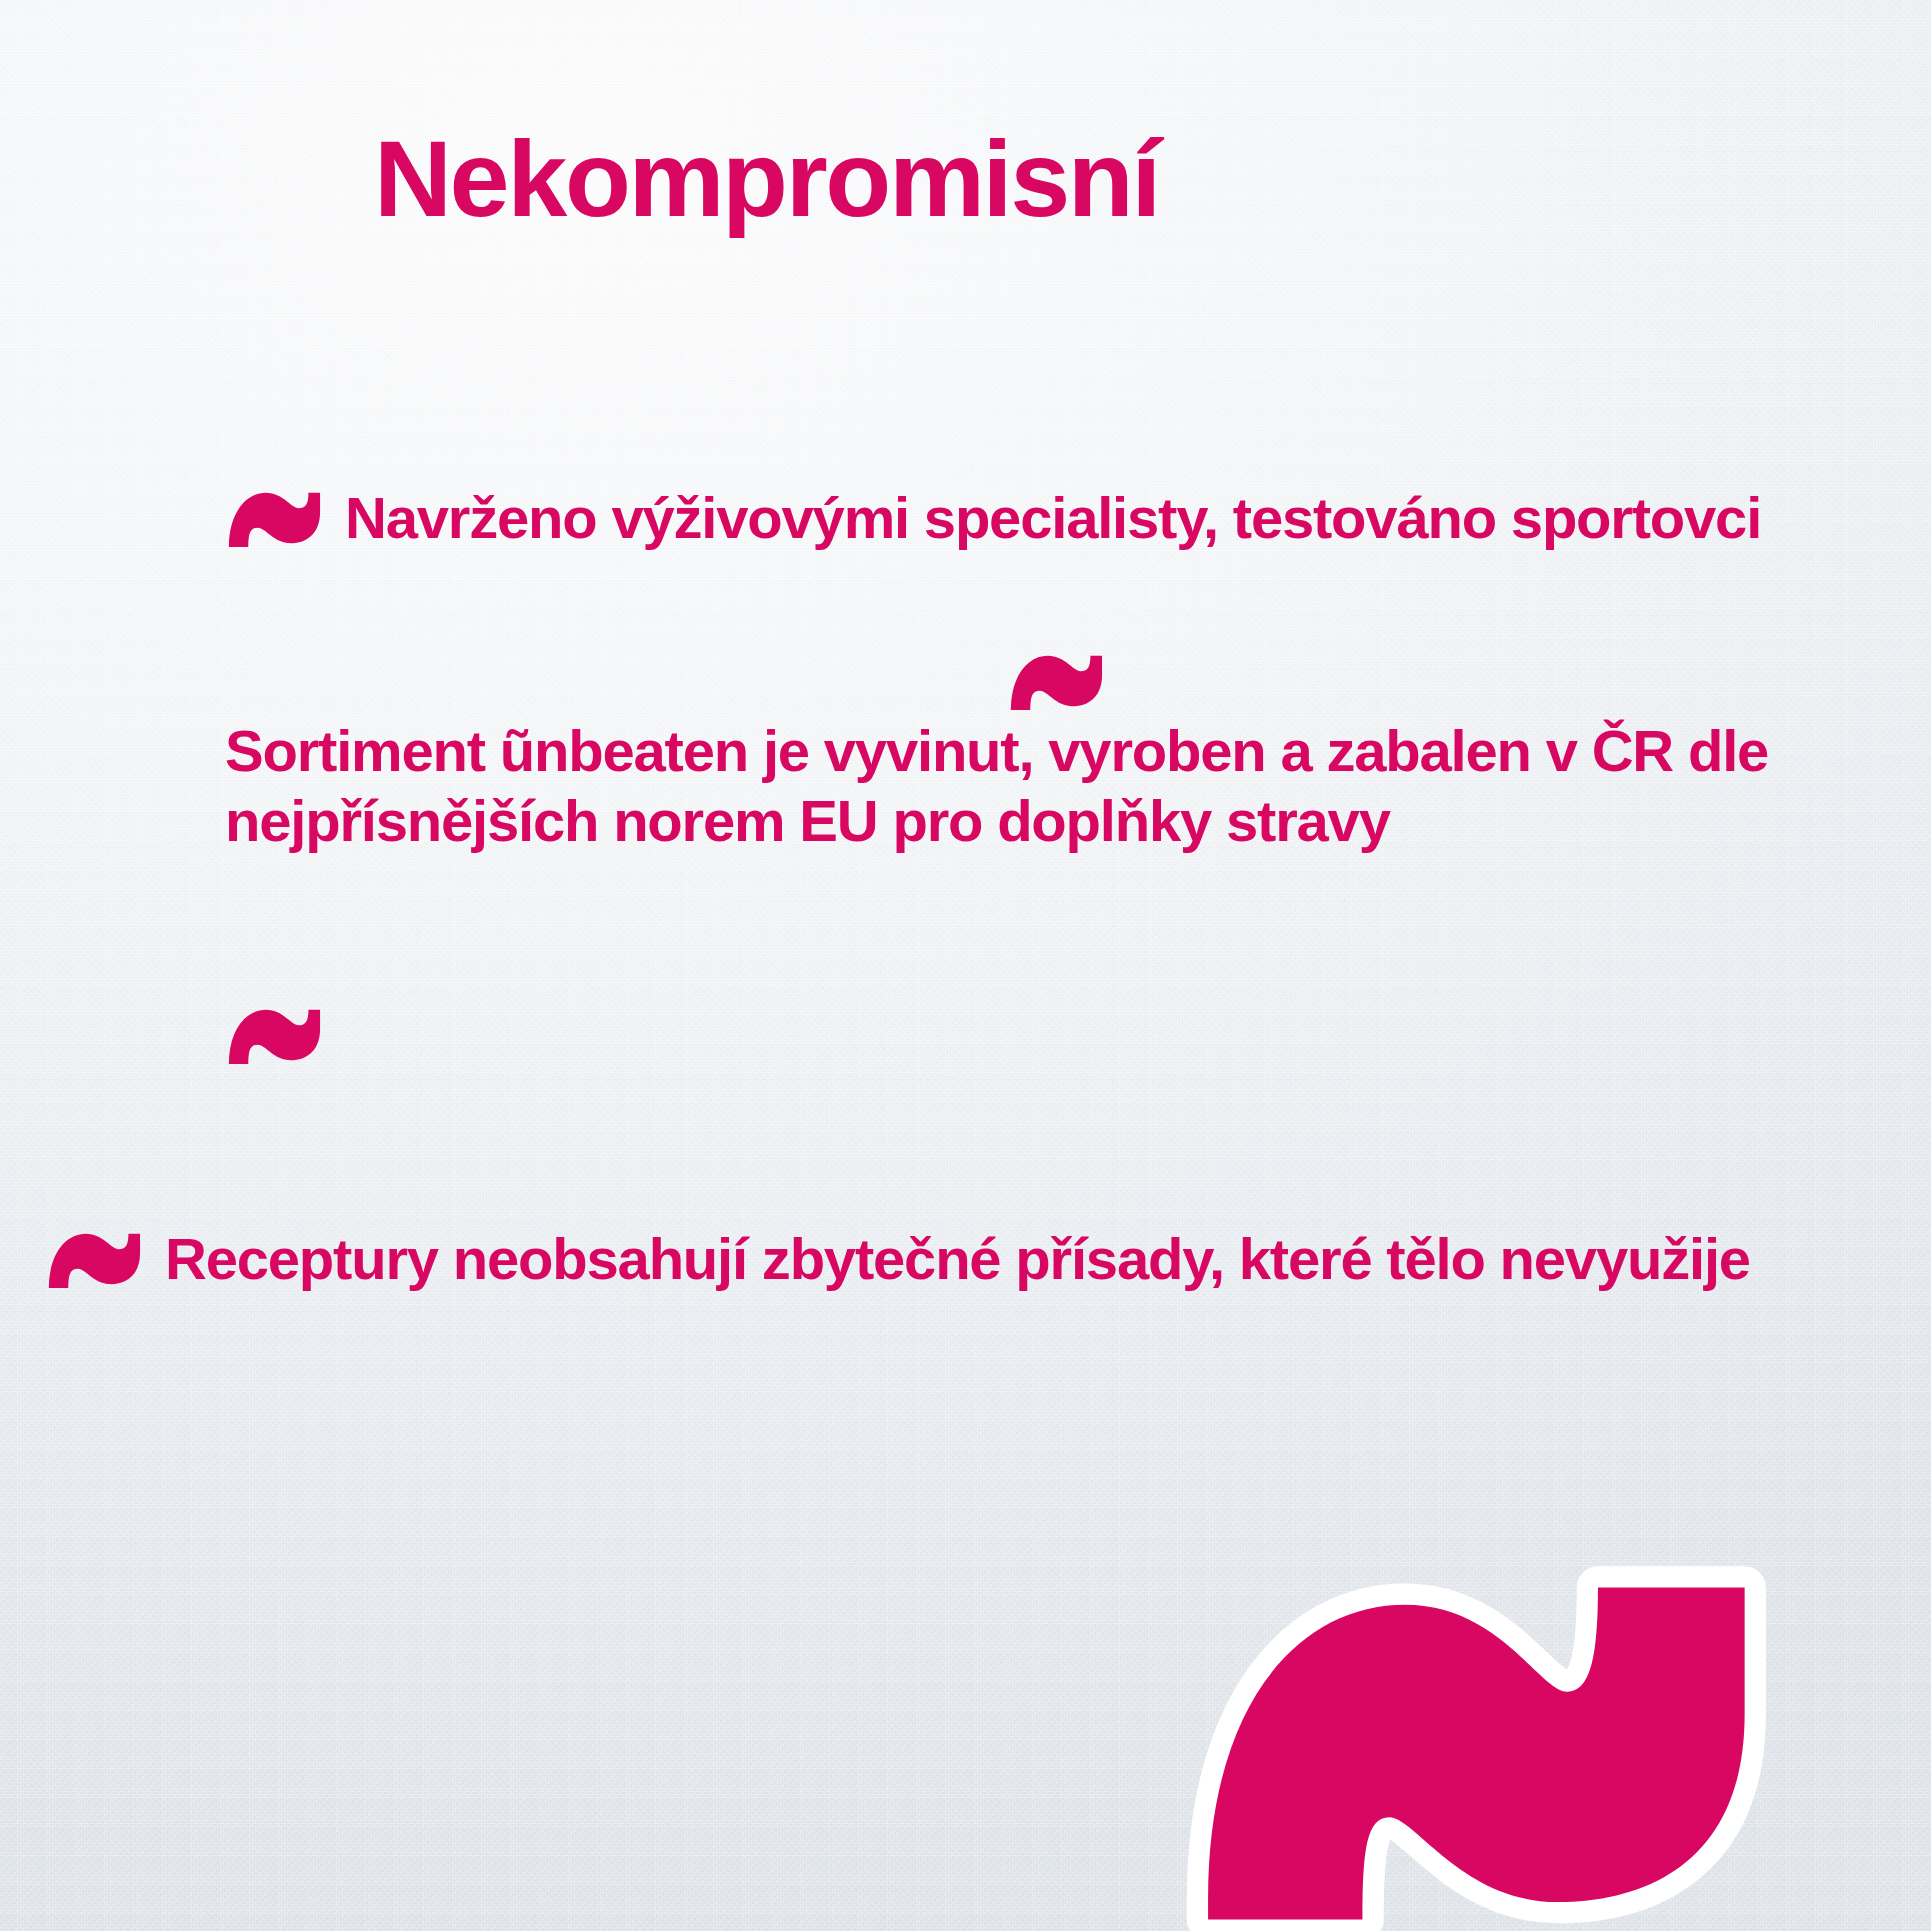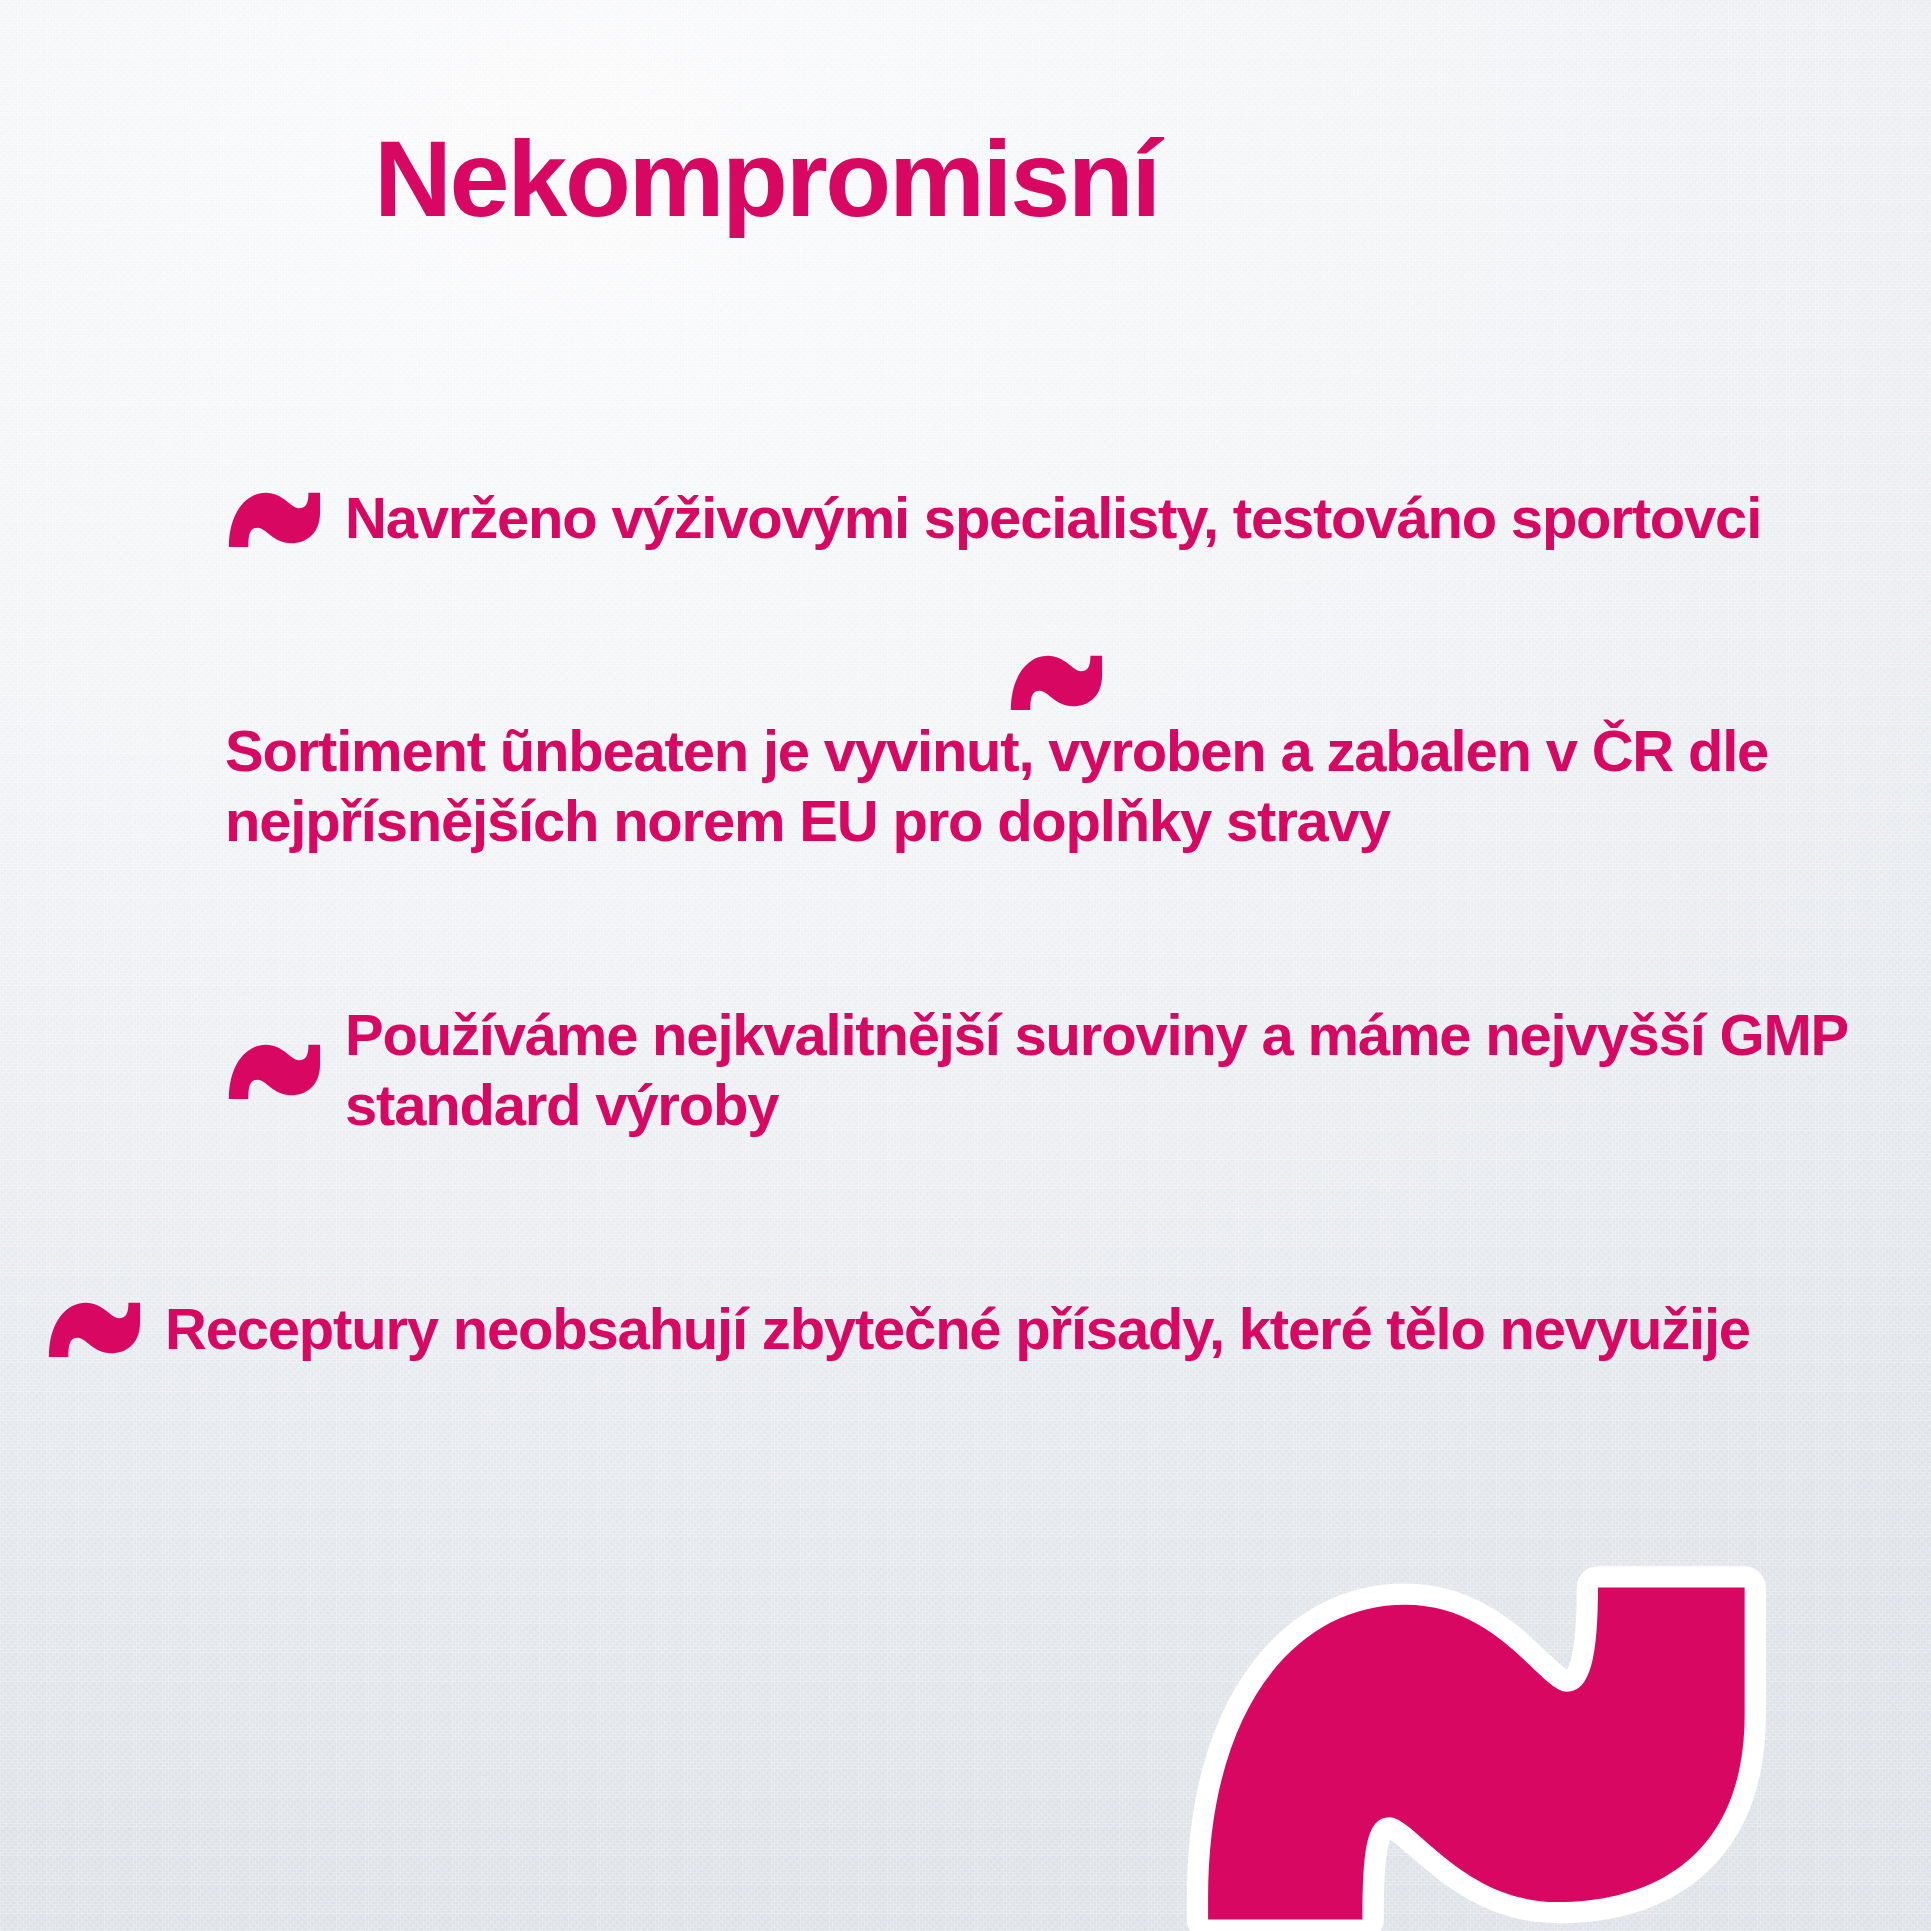--- a/index.html
+++ b/index.html
@@ -137,21 +137,20 @@
       </span>
       <span class="bullet-text">Sortiment ũnbeaten je vyvinut, vyroben a zabalen v ČR dle nejpřísnějších norem EU pro doplňky stravy</span>
     </div>
 
     <div class="bullet-row" id="row-2">
       <span class="bullet-icon">
         <svg viewBox="0 0 100 72" xmlns="http://www.w3.org/2000/svg" aria-hidden="true">
           <path d="M4 66 C4 30, 22 10, 42 10 C60 10, 68 26, 76 26 C84 26, 86 20, 86 10 L98 10 L98 30 C98 52, 84 62, 68 62 C50 62, 42 46, 34 46 C26 46, 24 52, 24 66 Z" fill="#d80761"></path>
         </svg>
       </span>
-      <span class="bullet-text">Používáme nejkvalitnější suroviny a máme nejvyšší GMP standard výroby</span>
     </div>
 
     <div class="bullet-row" id="row-3">
       <span class="bullet-icon">
         <svg viewBox="0 0 100 72" xmlns="http://www.w3.org/2000/svg" aria-hidden="true">
           <path d="M4 66 C4 30, 22 10, 42 10 C60 10, 68 26, 76 26 C84 26, 86 20, 86 10 L98 10 L98 30 C98 52, 84 62, 68 62 C50 62, 42 46, 34 46 C26 46, 24 52, 24 66 Z" fill="#d80761"></path>
         </svg>
       </span>
       <span class="bullet-text">Receptury neobsahují zbytečné přísady, které tělo nevyužije</span>
     </div>

